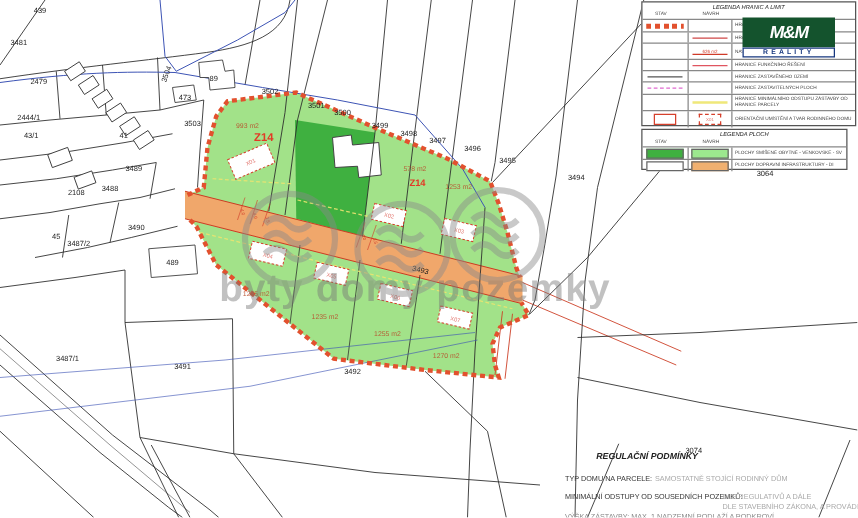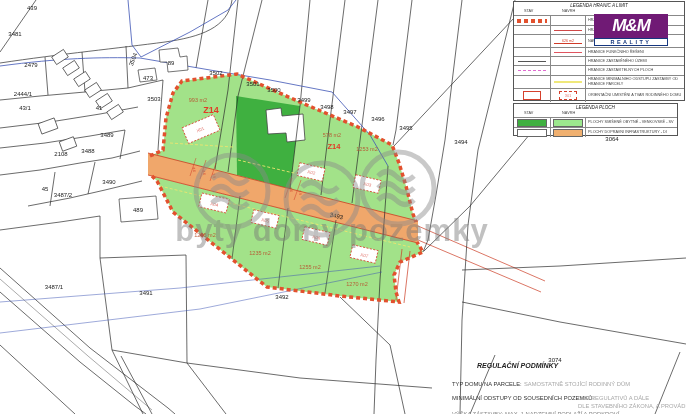--- a/index.html
+++ b/index.html
@@ -38,22 +38,22 @@
   .line-yellow{width:28px;border-top:2px solid #efe87a}
   .box-red{width:16px;height:7px;border:1px solid #d5402c}
   .box-red-d{width:16px;height:7px;border:1px dashed #d5402c;display:flex;align-items:center;justify-content:center;
              font-size:3.5px;color:#e2766e;font-style:normal}
   .t626{font-size:3.6px;color:#d03b28;font-weight:normal}
   .sw{width:30px;height:8px;border:0.5px solid #666;box-sizing:border-box}
   .sw-g1{background:#3fb040}.sw-g2{background:#9ce88e}.sw-w{background:#fff}.sw-o{background:#f0b070}
 
   
   #logo{position:absolute;left:594px;top:14px;width:74px;height:32px;z-index:6}
-  .logo-red{height:24px;background:#701a75;color:#fff;font-weight:bold;font-style:italic;
-            font-size:17px;text-align:center;line-height:23px;letter-spacing:-1px}
+  .logo-red{height:24px;background:#14532d;color:#fff;font-weight:bold;font-style:italic;
+            font-size:14px;text-align:center;line-height:23px;letter-spacing:-1px}
   .logo-bar{height:8px;background:#fff;border:1px solid #16377f;box-sizing:border-box;color:#16377f;
             font-size:5.5px;font-weight:bold;letter-spacing:2.5px;text-align:center;line-height:6px}
 
   
   .regs span{position:absolute;white-space:nowrap}
   .r-title{left:477px;top:362px;font-size:7px;font-style:italic;font-weight:600;color:#222}
   .r1l{left:452px;top:381px;font-size:5.8px;color:#333}
   .r1v{left:524px;top:381px;font-size:5.8px;color:#a8a8a8}
   .r2l{left:452px;top:395px;font-size:5.8px;color:#333}
   .r2v1{left:578px;top:395px;font-size:5.8px;color:#a8a8a8}

